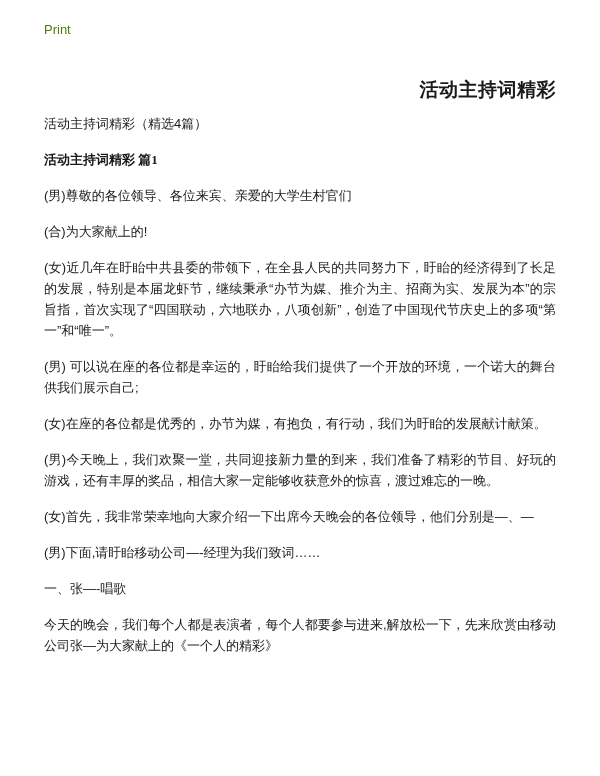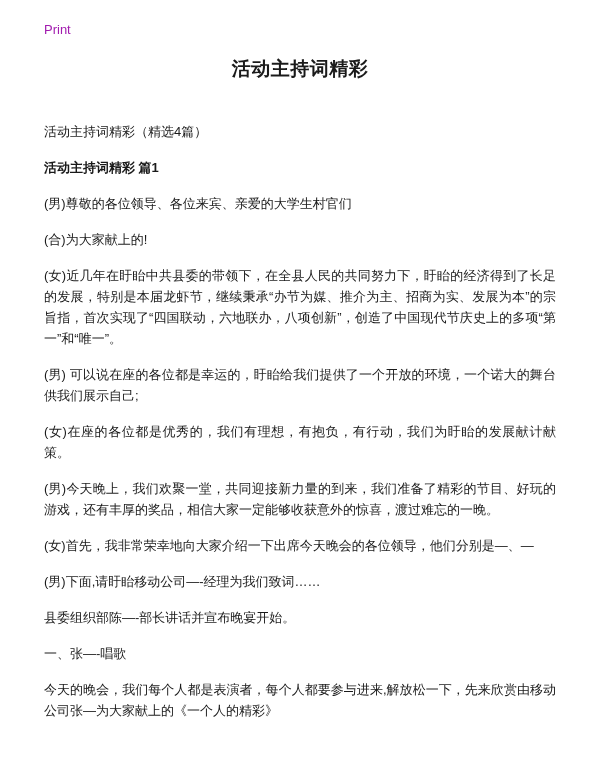--- a/index.html
+++ b/index.html
@@ -17,63 +17,63 @@
   .page {
     position: relative;
     width: 600px;
     height: 776px;
     box-sizing: border-box;
     padding: 22px 44px 0 44px;
   }
   .print-label {
     font-size: 13px;
     line-height: 16px;
-    color: #a21caf;
-    margin: 0 0 18px 0;
+    color: #4d7c0f;
+    margin: 0 0 39px 0;
     font-family: "Liberation Sans", sans-serif;
   }
   .doc-title {
-    text-align: center;
+    text-align: right;
     font-size: 19px;
     font-weight: bold;
     line-height: 26px;
-    margin: 0 0 39px 0;
+    margin: 0 0 10px 0;
     letter-spacing: 0.5px;
   }
   .para {
     font-size: 13px;
     line-height: 21px;
     margin: 0 0 15px 0;
     text-align: justify;
     text-justify: inter-ideograph;
     word-break: break-all;
   }
   .para.bold {
     font-weight: bold;
+    font-family: Liberation Serif, serif;
   }
 </style>
 </head>
 <body>
 
 <div class="page">
 
   <div class="print-label">Print</div>
 
   <h1 class="doc-title">活动主持词精彩</h1>
 
   <div>
     <p class="para">活动主持词精彩（精选4篇）</p>
     <p class="para bold">活动主持词精彩 篇1</p>
     <p class="para">(男)尊敬的各位领导、各位来宾、亲爱的大学生村官们</p>
     <p class="para">(合)为大家献上的!</p>
     <p class="para">(女)近几年在盱眙中共县委的带领下，在全县人民的共同努力下，盱眙的经济得到了长足的发展，特别是本届龙虾节，继续秉承“办节为媒、推介为主、招商为实、发展为本”的宗旨指，首次实现了“四国联动，六地联办，八项创新”，创造了中国现代节庆史上的多项“第一”和“唯一”。</p>
     <p class="para">(男) 可以说在座的各位都是幸运的，盱眙给我们提供了一个开放的环境，一个诺大的舞台供我们展示自己;</p>
-    <p class="para">(女)在座的各位都是优秀的，我们有理想，有抱负，有行动，我们为盱眙的发展献计献策。</p>
+    <p class="para">(女)在座的各位都是优秀的，办节为媒，有抱负，有行动，我们为盱眙的发展献计献策。</p>
     <p class="para">(男)今天晚上，我们欢聚一堂，共同迎接新力量的到来，我们准备了精彩的节目、好玩的游戏，还有丰厚的奖品，相信大家一定能够收获意外的惊喜，渡过难忘的一晚。</p>
     <p class="para">(女)首先，我非常荣幸地向大家介绍一下出席今天晚会的各位领导，他们分别是—、—</p>
     <p class="para">(男)下面,请盱眙移动公司—-经理为我们致词……</p>
-    <p class="para">县委组织部陈—-部长讲话并宣布晚宴开始。</p>
     <p class="para">一、张—-唱歌</p>
     <p class="para">今天的晚会，我们每个人都是表演者，每个人都要参与进来,解放松一下，先来欣赏由移动公司张—为大家献上的《一个人的精彩》</p>
 
   </div>
 
 </div>
 
 </body></html>

